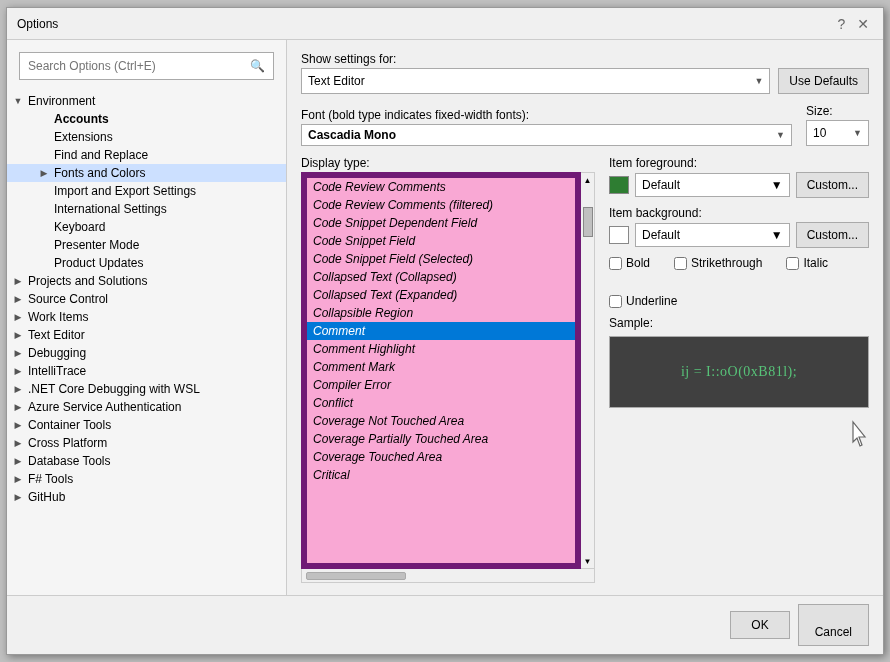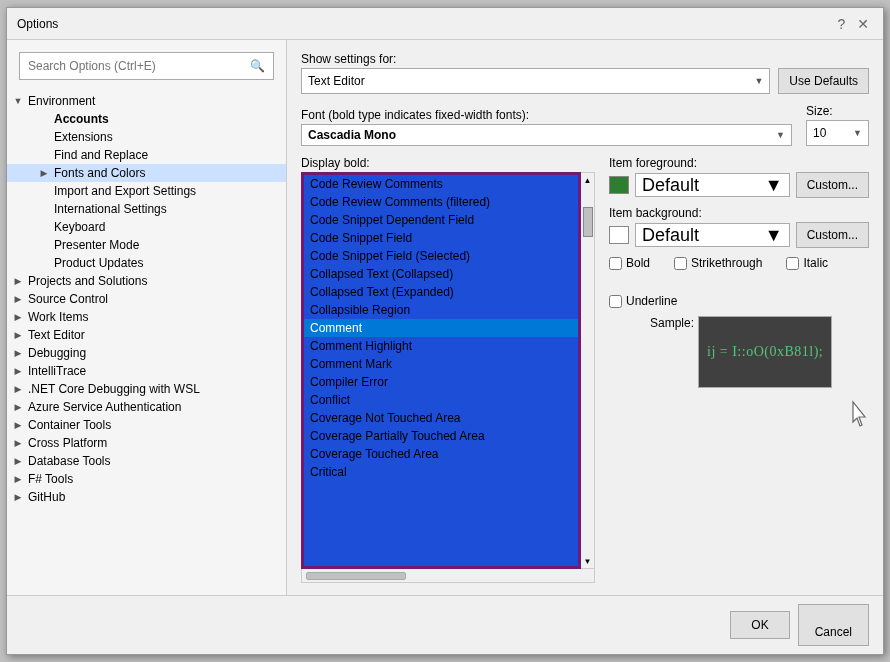--- a/index.html
+++ b/index.html
@@ -131,24 +131,25 @@
 
     .font-section { display: flex; align-items: flex-end; gap: 14px; }
     .font-label-block { display: flex; flex-direction: column; flex: 1; }
     .size-label-block { display: flex; flex-direction: column; }
 
     .middle-section { display: flex; gap: 14px; flex: 1; overflow: hidden; }
 
     .display-items-section { display: flex; flex-direction: column; flex: 1; overflow: hidden; }
     .list-box {
       flex: 1;
-      background: #1d4ed8;
-      border: 3px solid #701a75;
+      background: #f9a8d4;
+      border: 6px solid #701a75;
       overflow-y: auto;
       overflow-x: hidden;
+      font-style: italic;
     }
     .list-item {
       padding: 2px 6px;
       cursor: pointer;
       font-size: 12px;
       white-space: nowrap;
       color: #000;
     }
     .list-item.selected { background: #0078d7; color: #fff; }
 
@@ -160,21 +161,21 @@
     .color-swatch {
       width: 20px; height: 18px;
       border: 1px solid #888;
       flex-shrink: 0;
     }
     .color-dropdown {
       flex: 1;
       background: #fff;
       border: 1px solid #aaa;
       padding: 2px 6px;
-      font-size: 18px;
+      font-size: 12px;
       display: flex;
       align-items: center;
       justify-content: space-between;
       cursor: pointer;
       height: 24px;
     }
 
     .checkboxes-row { display: flex; gap: 24px; flex-wrap: wrap; }
     .checkbox-item { display: flex; align-items: center; gap: 4px; font-size: 12px; cursor: pointer; }
     .checkbox-item input[type=checkbox] { width: 13px; height: 13px; }
@@ -231,21 +232,21 @@
     }
     .btn-cancel {
       background: #e1e1e1;
       border: 1px solid #aaa;
       padding: 20px 16px;
       font-size: 12px;
       cursor: pointer;
       height: 28px;
     }
 
-    .sample-section { display: flex; flex-direction: row; gap: 4px; margin-left: 41px; }
+    .sample-section { display: flex; flex-direction: column; gap: 4px; }
 
     .vertical-scroll {
       width: 14px;
       background: #f0f0f0;
       border: 1px solid #ccc;
       border-left: none;
       display: flex;
       flex-direction: column;
     }
     .v-scroll-btn { height: 14px; display: flex; align-items: center; justify-content: center; font-size: 8px; cursor: pointer; }
@@ -398,21 +399,21 @@
           <div class="dropdown dropdown-medium">
             <span>10</span>
             <span class="arrow">▼</span>
           </div>
         </div>
       </div>
 
       <div class="middle-section">
 
         <div class="display-items-section">
-          <div class="section-label">Display bold:</div>
+          <div class="section-label">Display type:</div>
           <div class="list-with-scroll">
             <div class="list-box" id="display-items-list">
             <div class="list-item">Code Review Comments</div>
                 <div class="list-item">Code Review Comments (filtered)</div>
                 <div class="list-item">Code Snippet Dependent Field</div>
                 <div class="list-item">Code Snippet Field</div>
                 <div class="list-item">Code Snippet Field (Selected)</div>
                 <div class="list-item">Collapsed Text (Collapsed)</div>
                 <div class="list-item">Collapsed Text (Expanded)</div>
                 <div class="list-item">Collapsible Region</div>

